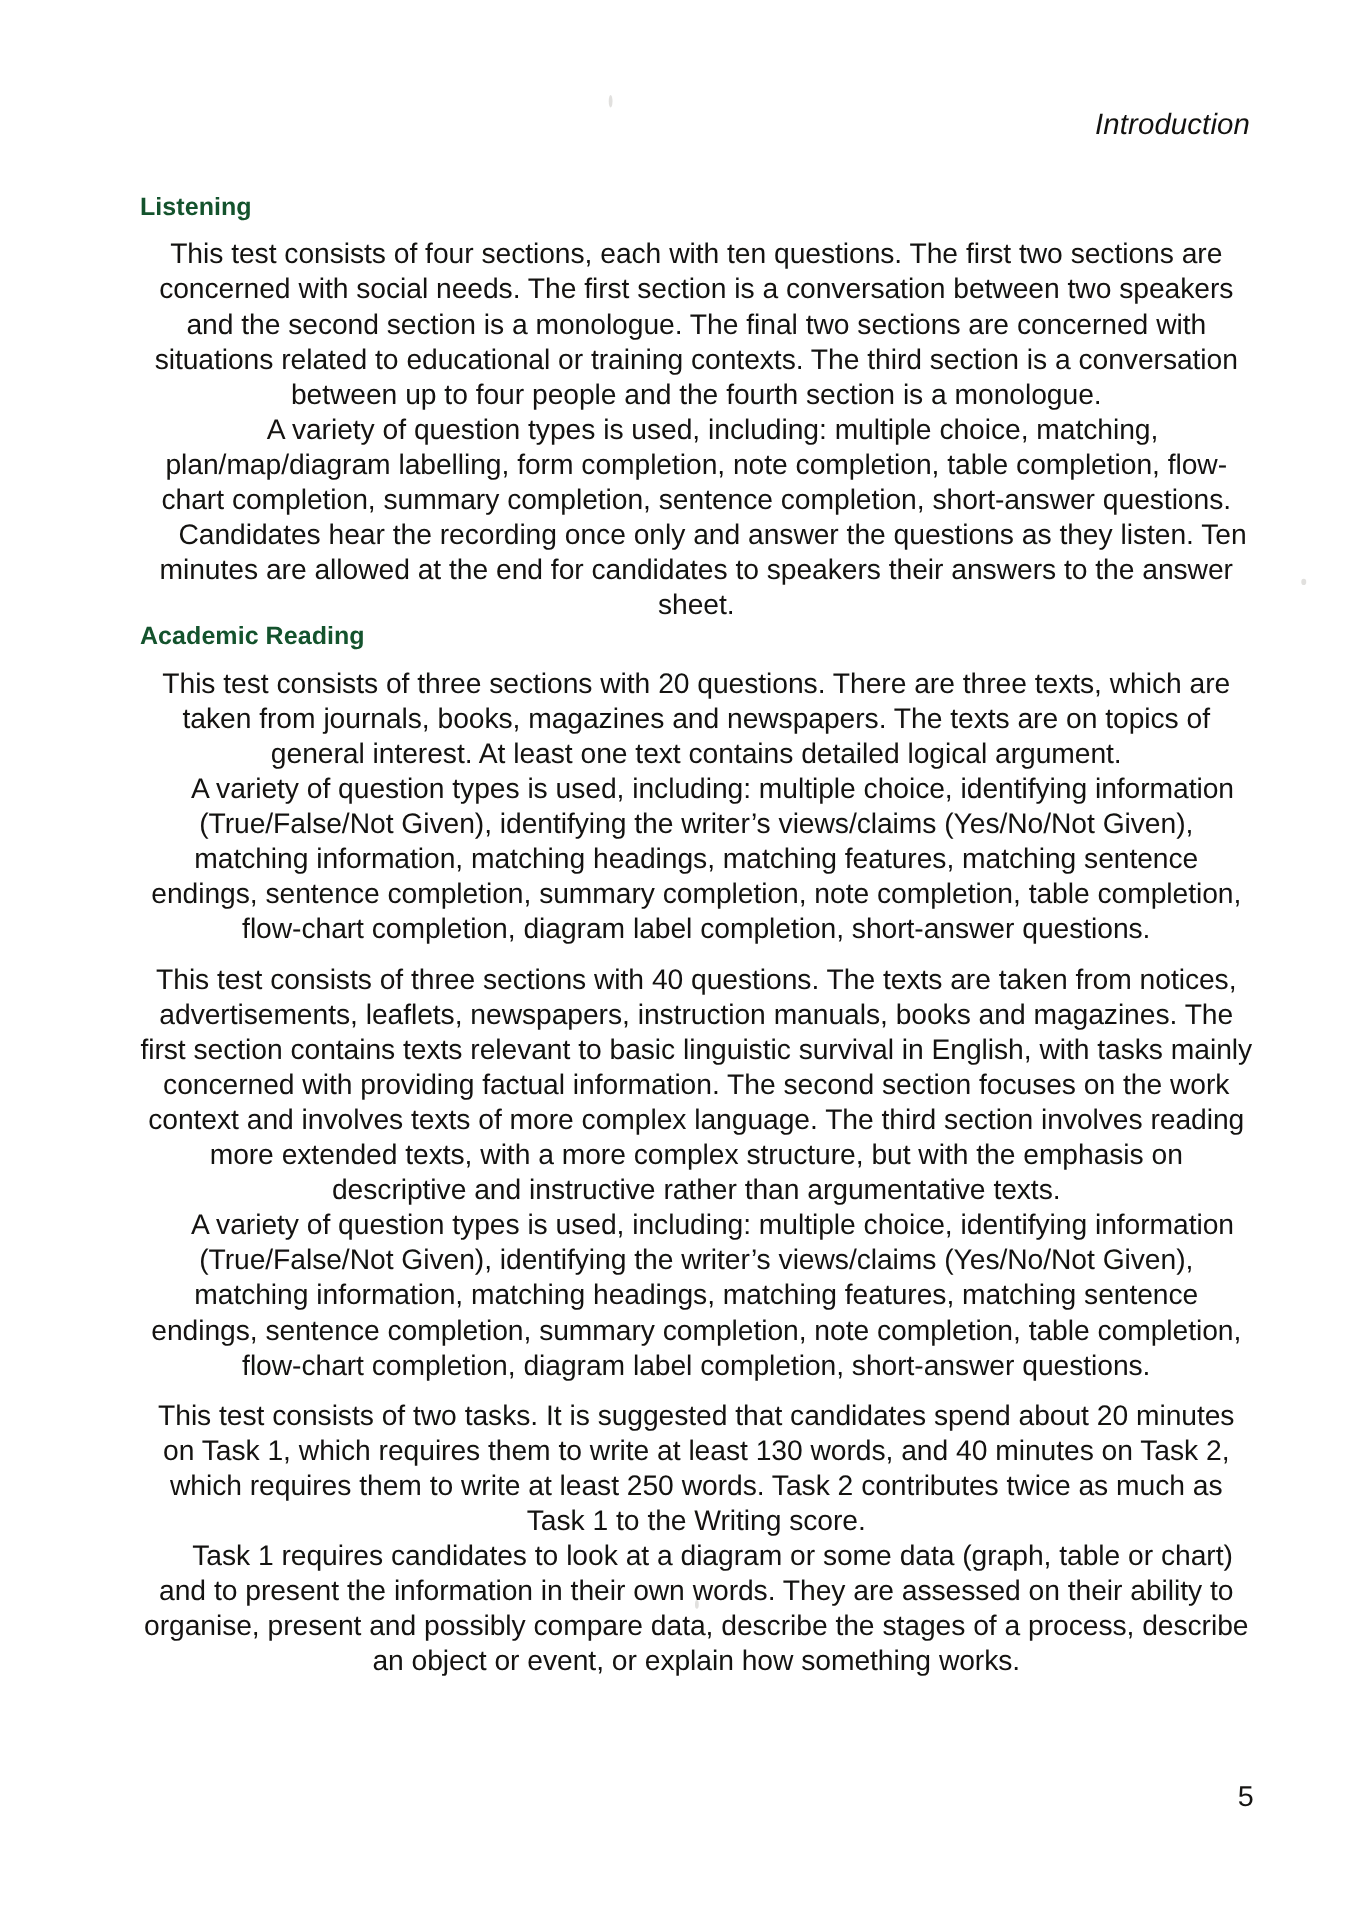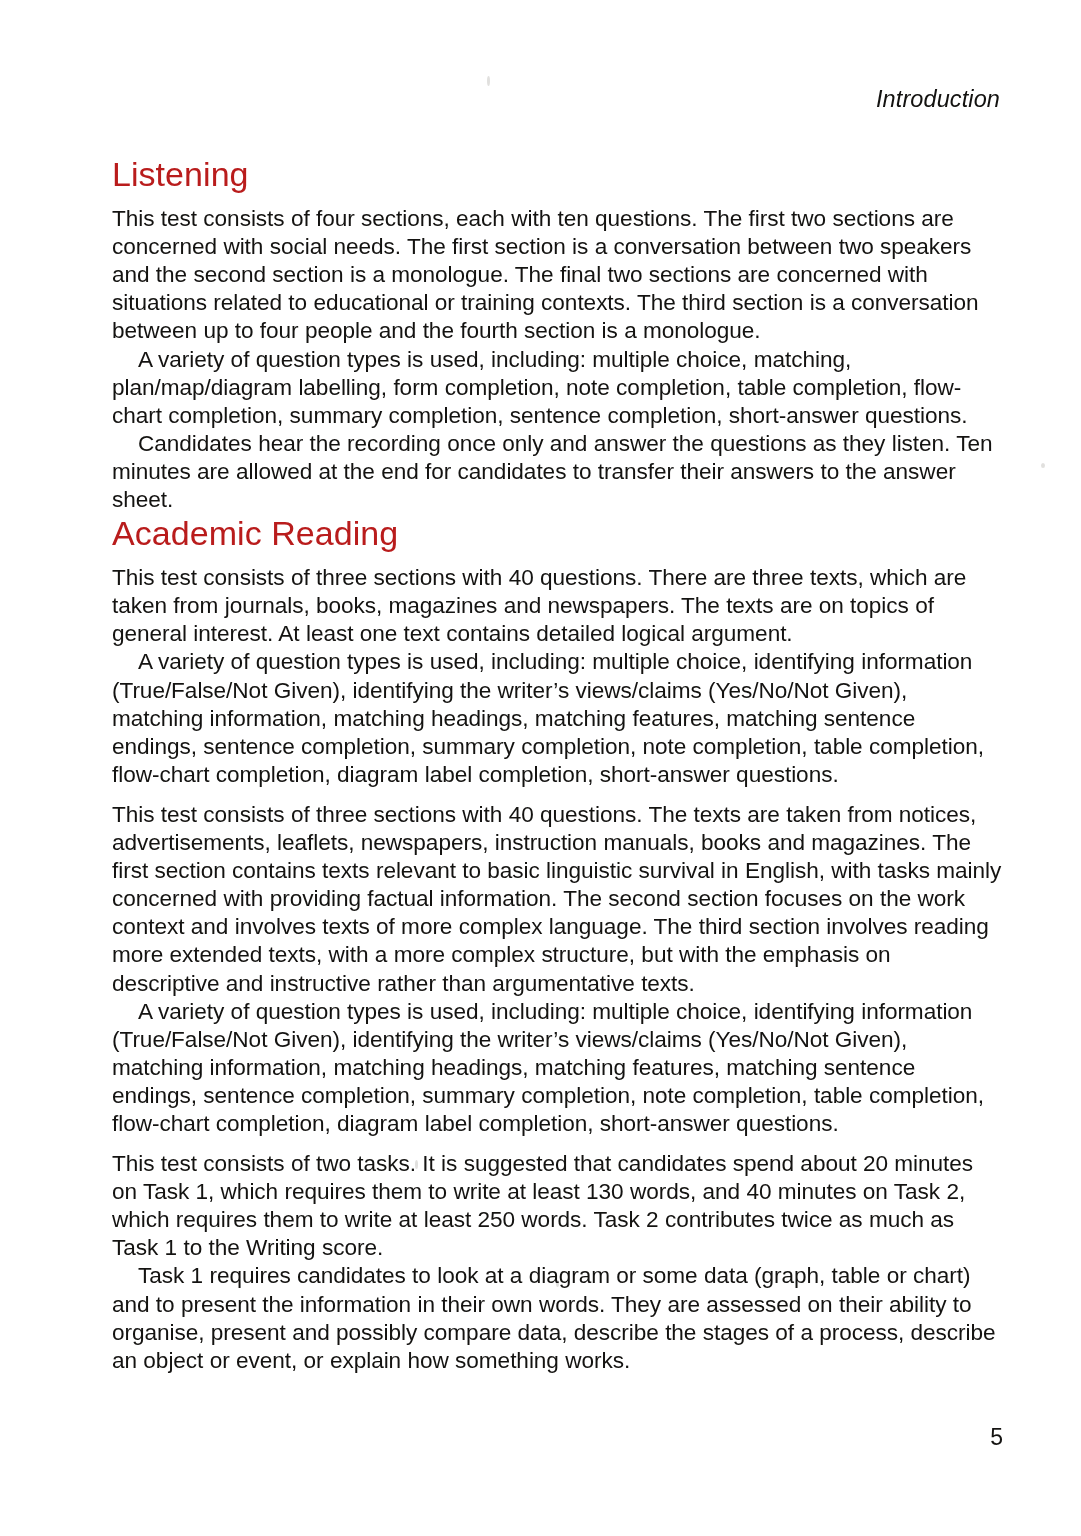--- a/index.html
+++ b/index.html
@@ -37,41 +37,41 @@
 
   
   .content {
     position: absolute;
     left: 112px;
     top: 155px;
     width: 890px;
   }
 
   h2.section-heading {
-    font-size: 34px;
-    font-weight: normal;
+    font-size: 20px;
+    font-weight: bold;
     line-height: 1.12;
     margin: 0;
     padding: 0;
-    color: #b91c1c;
+    color: #14532d;
     letter-spacing: 0.05px;
   }
 
   .sec-listening          { margin-top: 0px; }
   .sec-academic-reading   { margin-top: 30px; }
   .sec-gt-reading         { margin-top: 29px; }
   .sec-academic-writing   { margin-top: 30px; }
 
   p.body-text {
     font-size: 22.6px;
     line-height: 28.1px;
     margin: 0;
     padding: 0;
     color: #141311;
-    text-align: left;
+    text-align: center;
     letter-spacing: -0.05px;
     word-spacing: 0.1px;
   }
 
   p.first-para {
     margin-top: 12px;
   }
 
   p.indent-para {
     text-indent: 26px;
@@ -104,24 +104,24 @@
   <div class="speckle" style="left:556px;top:1280px;width:3px;height:7px;"></div>
   <div class="speckle" style="left:662px;top:1090px;width:3px;height:6px;"></div>
 
   <div class="running-header">Introduction</div>
 
   <div class="content">
 
     <h2 class="section-heading sec-listening">Listening</h2>
     <p class="body-text first-para">This test consists of four sections, each with ten questions. The first two sections are concerned with social needs. The first section is a conversation between two speakers and the second section is a monologue. The final two sections are concerned with situations related to educational or training contexts. The third section is a conversation between up to four people and the fourth section is a monologue.</p>
     <p class="body-text indent-para">A variety of question types is used, including: multiple choice, matching, plan/map/diagram labelling, form completion, note completion, table completion, flow-chart completion, summary completion, sentence completion, short-answer questions.</p>
-    <p class="body-text indent-para">Candidates hear the recording once only and answer the questions as they listen. Ten minutes are allowed at the end for candidates to transfer their answers to the answer sheet.</p>
+    <p class="body-text indent-para">Candidates hear the recording once only and answer the questions as they listen. Ten minutes are allowed at the end for candidates to speakers their answers to the answer sheet.</p>
 
     <h2 class="section-heading sec-academic-reading">Academic Reading</h2>
-    <p class="body-text first-para">This test consists of three sections with 40 questions. There are three texts, which are taken from journals, books, magazines and newspapers. The texts are on topics of general interest. At least one text contains detailed logical argument.</p>
+    <p class="body-text first-para">This test consists of three sections with 20 questions. There are three texts, which are taken from journals, books, magazines and newspapers. The texts are on topics of general interest. At least one text contains detailed logical argument.</p>
     <p class="body-text indent-para">A variety of question types is used, including: multiple choice, identifying information (True/False/Not Given), identifying the writer’s views/claims (Yes/No/Not Given), matching information, matching headings, matching features, matching sentence endings, sentence completion, summary completion, note completion, table completion, flow-chart completion, diagram label completion, short-answer questions.</p>
 
     <p class="body-text first-para">This test consists of three sections with 40 questions. The texts are taken from notices, advertisements, leaflets, newspapers, instruction manuals, books and magazines. The first section contains texts relevant to basic linguistic survival in English, with tasks mainly concerned with providing factual information. The second section focuses on the work context and involves texts of more complex language. The third section involves reading more extended texts, with a more complex structure, but with the emphasis on descriptive and instructive rather than argumentative texts.</p>
     <p class="body-text indent-para">A variety of question types is used, including: multiple choice, identifying information (True/False/Not Given), identifying the writer’s views/claims (Yes/No/Not Given), matching information, matching headings, matching features, matching sentence endings, sentence completion, summary completion, note completion, table completion, flow-chart completion, diagram label completion, short-answer questions.</p>
 
     <p class="body-text first-para">This test consists of two tasks. It is suggested that candidates spend about 20 minutes on Task 1, which requires them to write at least 130 words, and 40 minutes on Task 2, which requires them to write at least 250 words. Task 2 contributes twice as much as Task 1 to the Writing score.</p>
     <p class="body-text indent-para">Task 1 requires candidates to look at a diagram or some data (graph, table or chart) and to present the information in their own words. They are assessed on their ability to organise, present and possibly compare data, describe the stages of a process, describe an object or event, or explain how something works.</p>
 
   </div>
 

